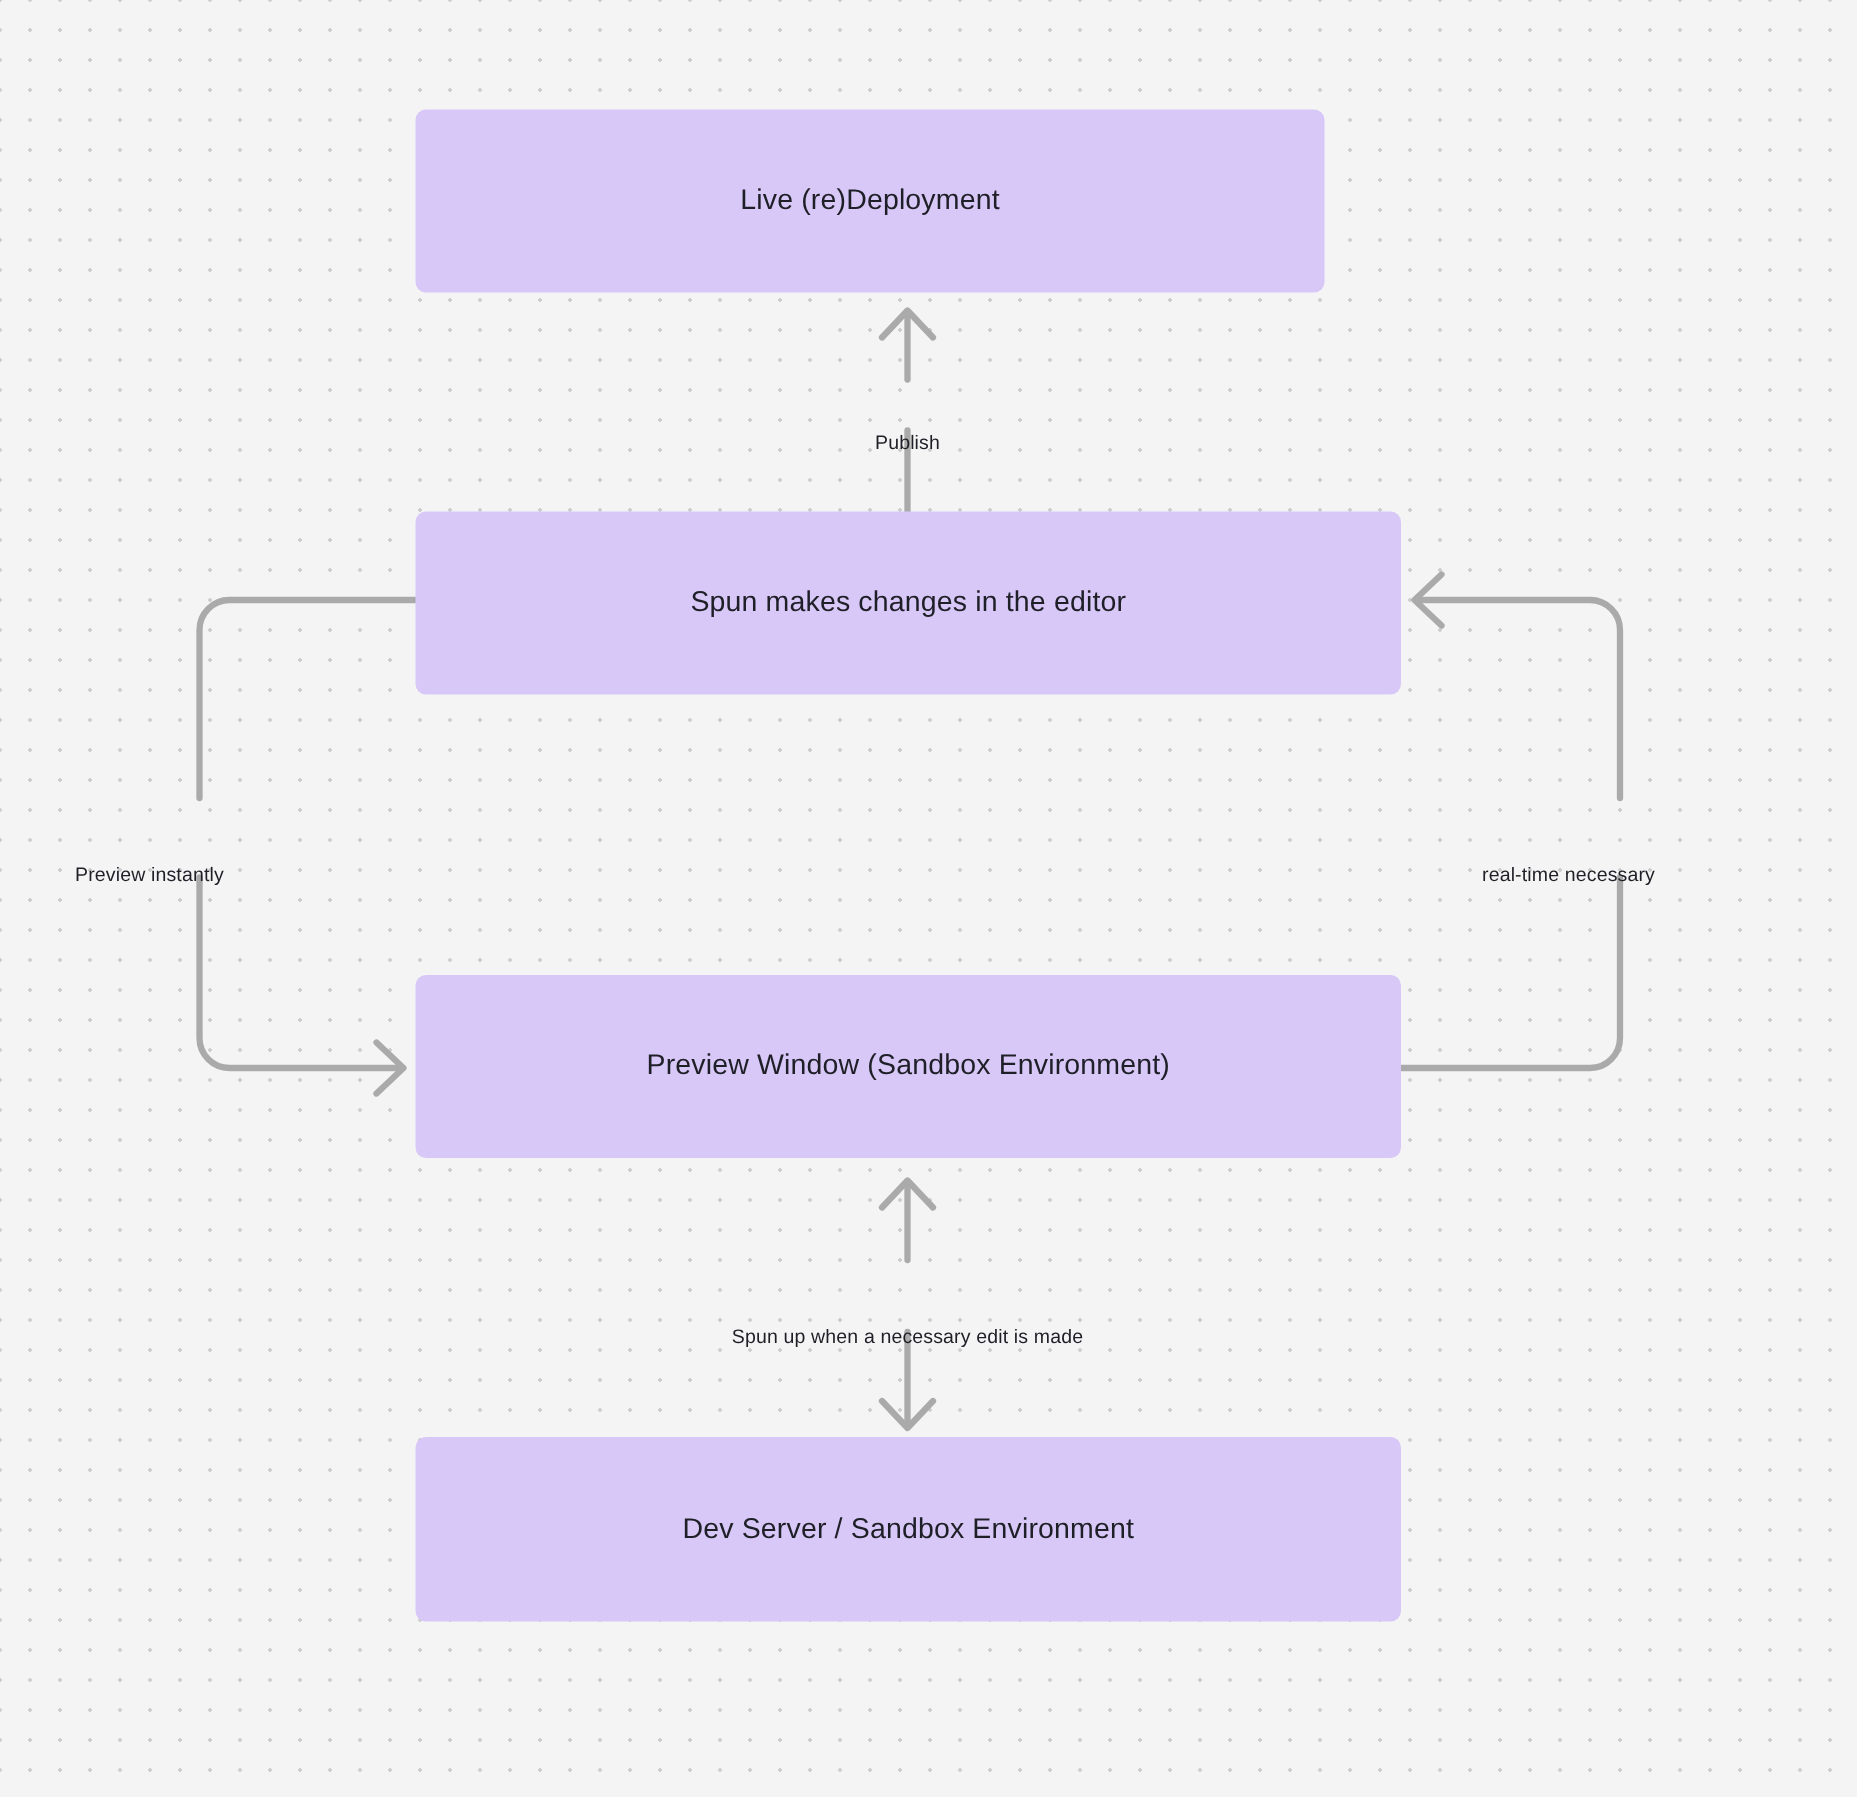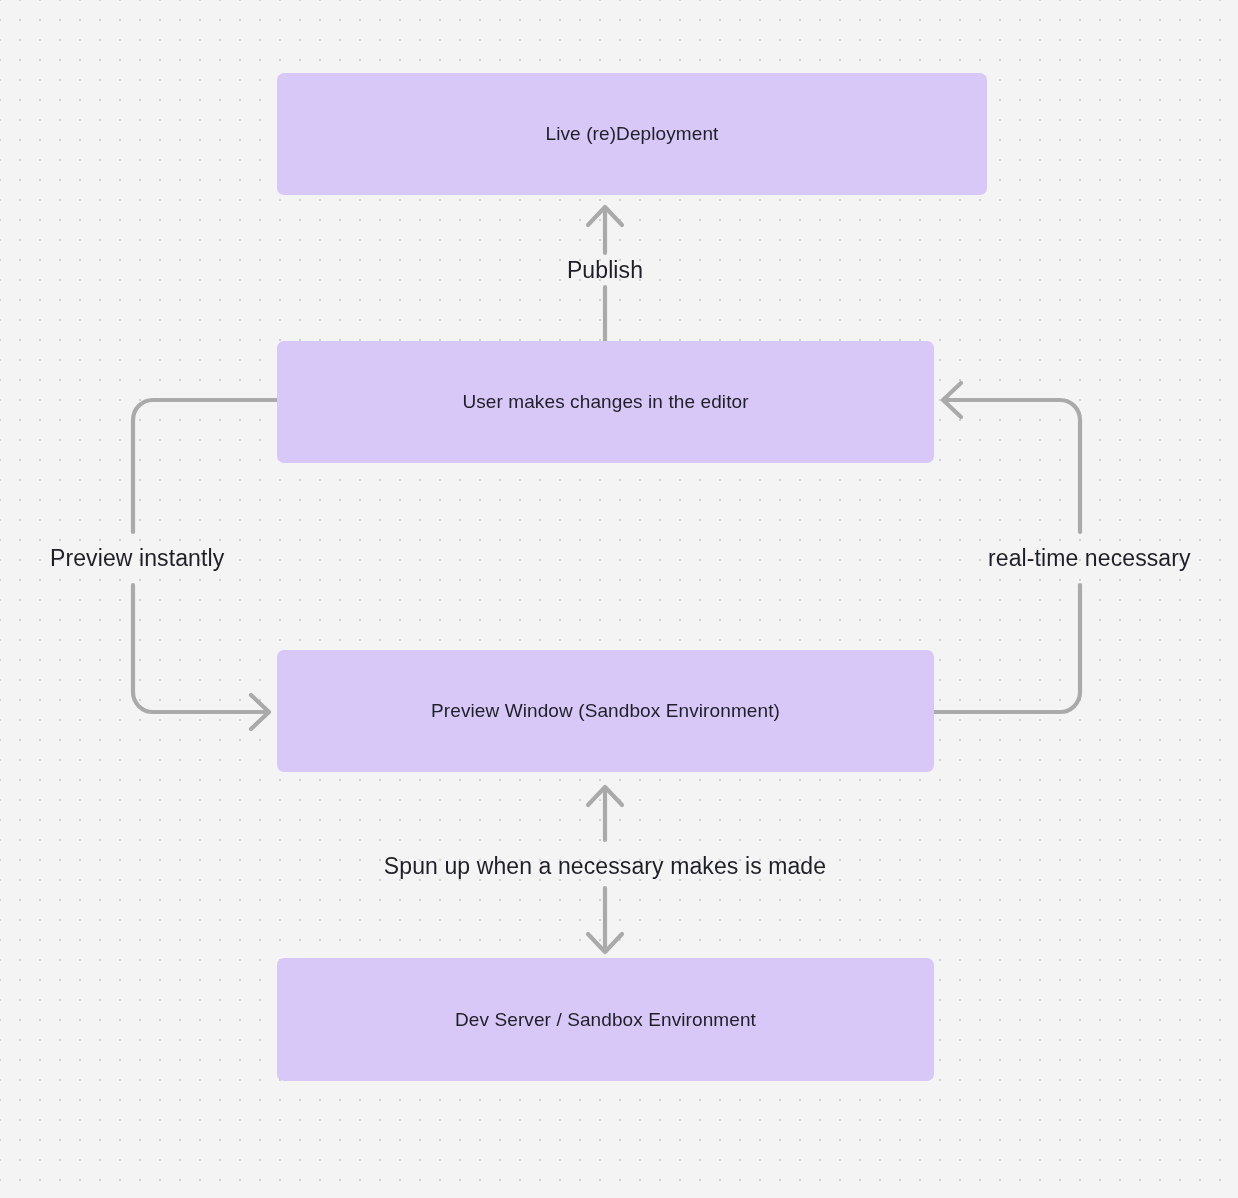--- a/index.html
+++ b/index.html
@@ -42,25 +42,26 @@
     color: #1f1f27;
     font-size: 19px;
     line-height: 1.25;
     letter-spacing: 0.1px;
     text-align: center;
     padding: 6px 14px;
   }
   .edge-label {
     position: absolute;
     color: #1f1f27;
-    font-size: 23px;
+    font-size: 13px;
     line-height: 1;
     white-space: nowrap;
     letter-spacing: 0.1px;
     background: transparent;
+    margin-top: 25px;
   }
   .edge-label.center {
     transform: translate(-50%, -50%);
   }
   .edge-label.left-anchor {
     transform: translate(0, -50%);
   }
 </style>
 </head>
 <body>
@@ -90,37 +91,37 @@
 
       <g>
         <path d="M 605 840 L 605 788"></path>
         <path d="M 588 805 L 605 787 L 622 805"></path>
         <path d="M 605 888 L 605 951"></path>
         <path d="M 588 934 L 605 952 L 622 934"></path>
       </g>
     </g>
   </svg>
 
-  <div class="node" style="left:277px; top:73px; width:710px; height:122px;">
+  <div class="node" style="left:277px; top:73px; width:606px; height:122px;">
     <span>Live (re)Deployment</span>
   </div>
 
   <div class="node" style="left:277px; top:341px; width:657px; height:122px;">
-    <span>User makes changes in the editor</span>
+    <span>Spun makes changes in the editor</span>
   </div>
 
   <div class="node" style="left:277px; top:650px; width:657px; height:122px;">
     <span>Preview Window (Sandbox Environment)</span>
   </div>
 
   <div class="node" style="left:277px; top:958px; width:657px; height:123px;">
     <span>Dev Server / Sandbox Environment</span>
   </div>
 
   <div class="edge-label center" style="left:605px; top:270px;">Publish</div>
 
   <div class="edge-label left-anchor" style="left:50px; top:558px;">Preview instantly</div>
 
   <div class="edge-label left-anchor" style="left:988px; top:558px;">real-time necessary</div>
 
-  <div class="edge-label center" style="left:605px; top:866px;">Spun up when a necessary makes is made</div>
+  <div class="edge-label center" style="left:605px; top:866px;">Spun up when a necessary edit is made</div>
 
 </div>
 
 </body></html>

